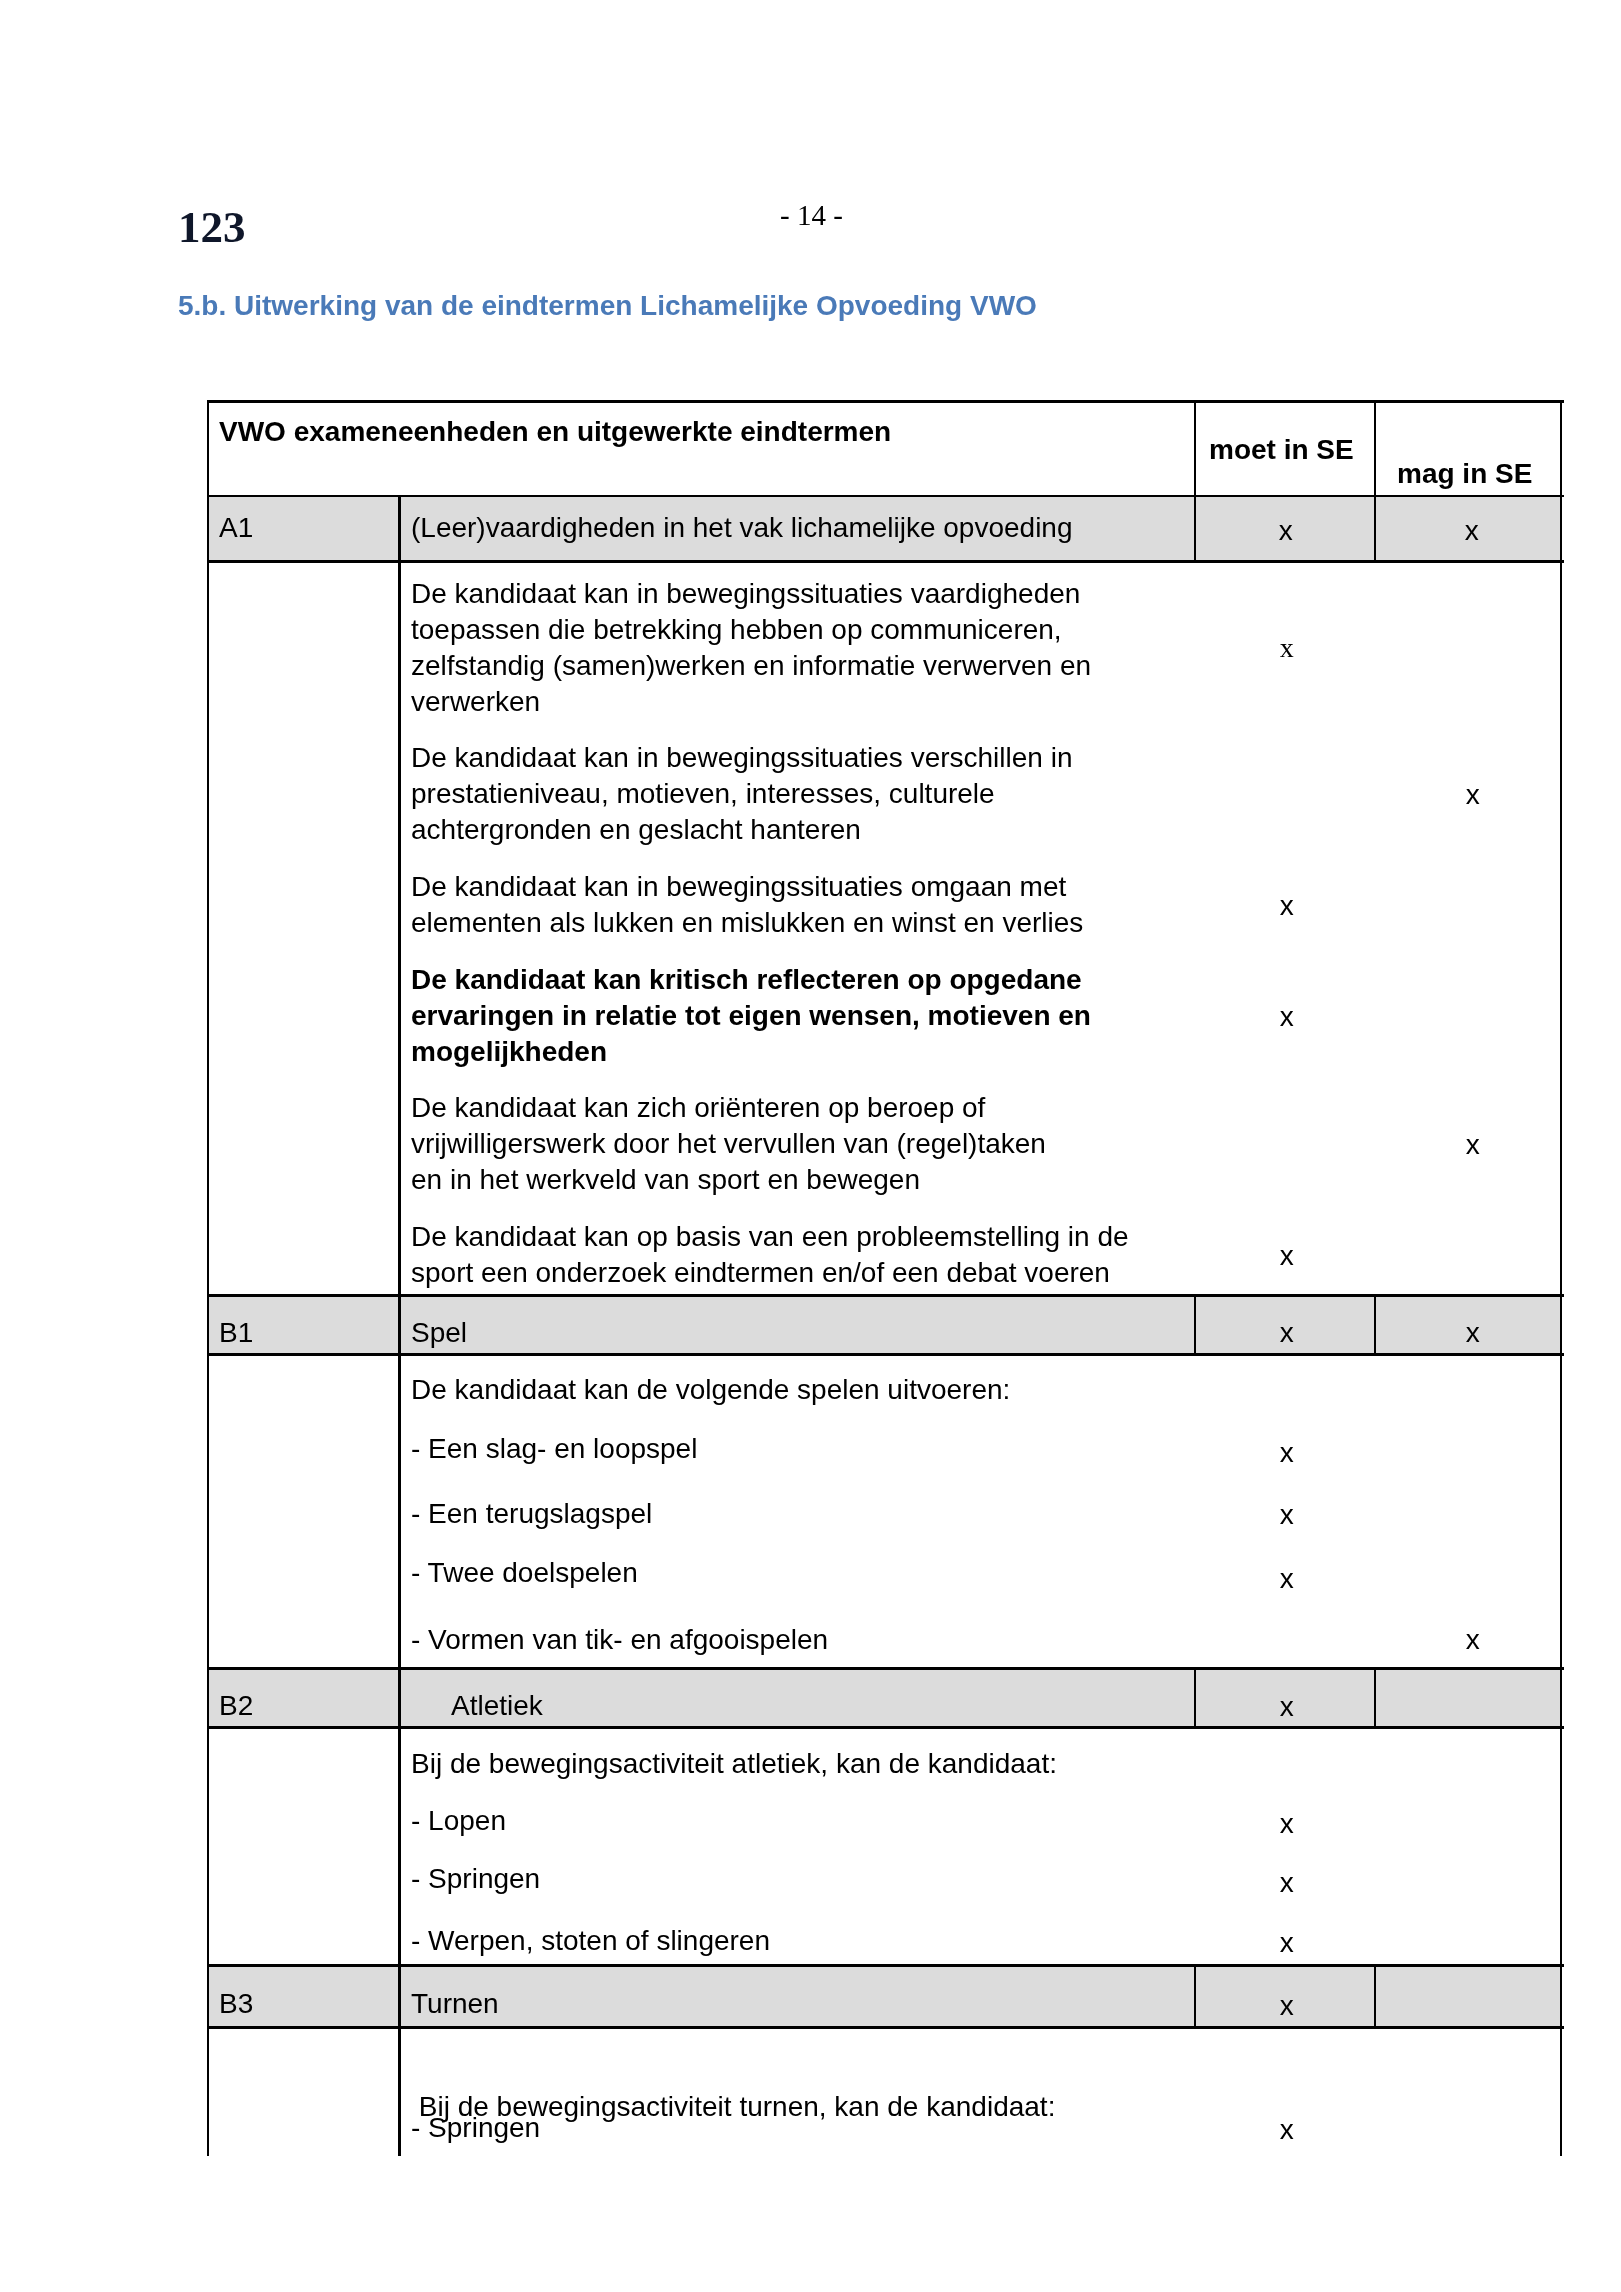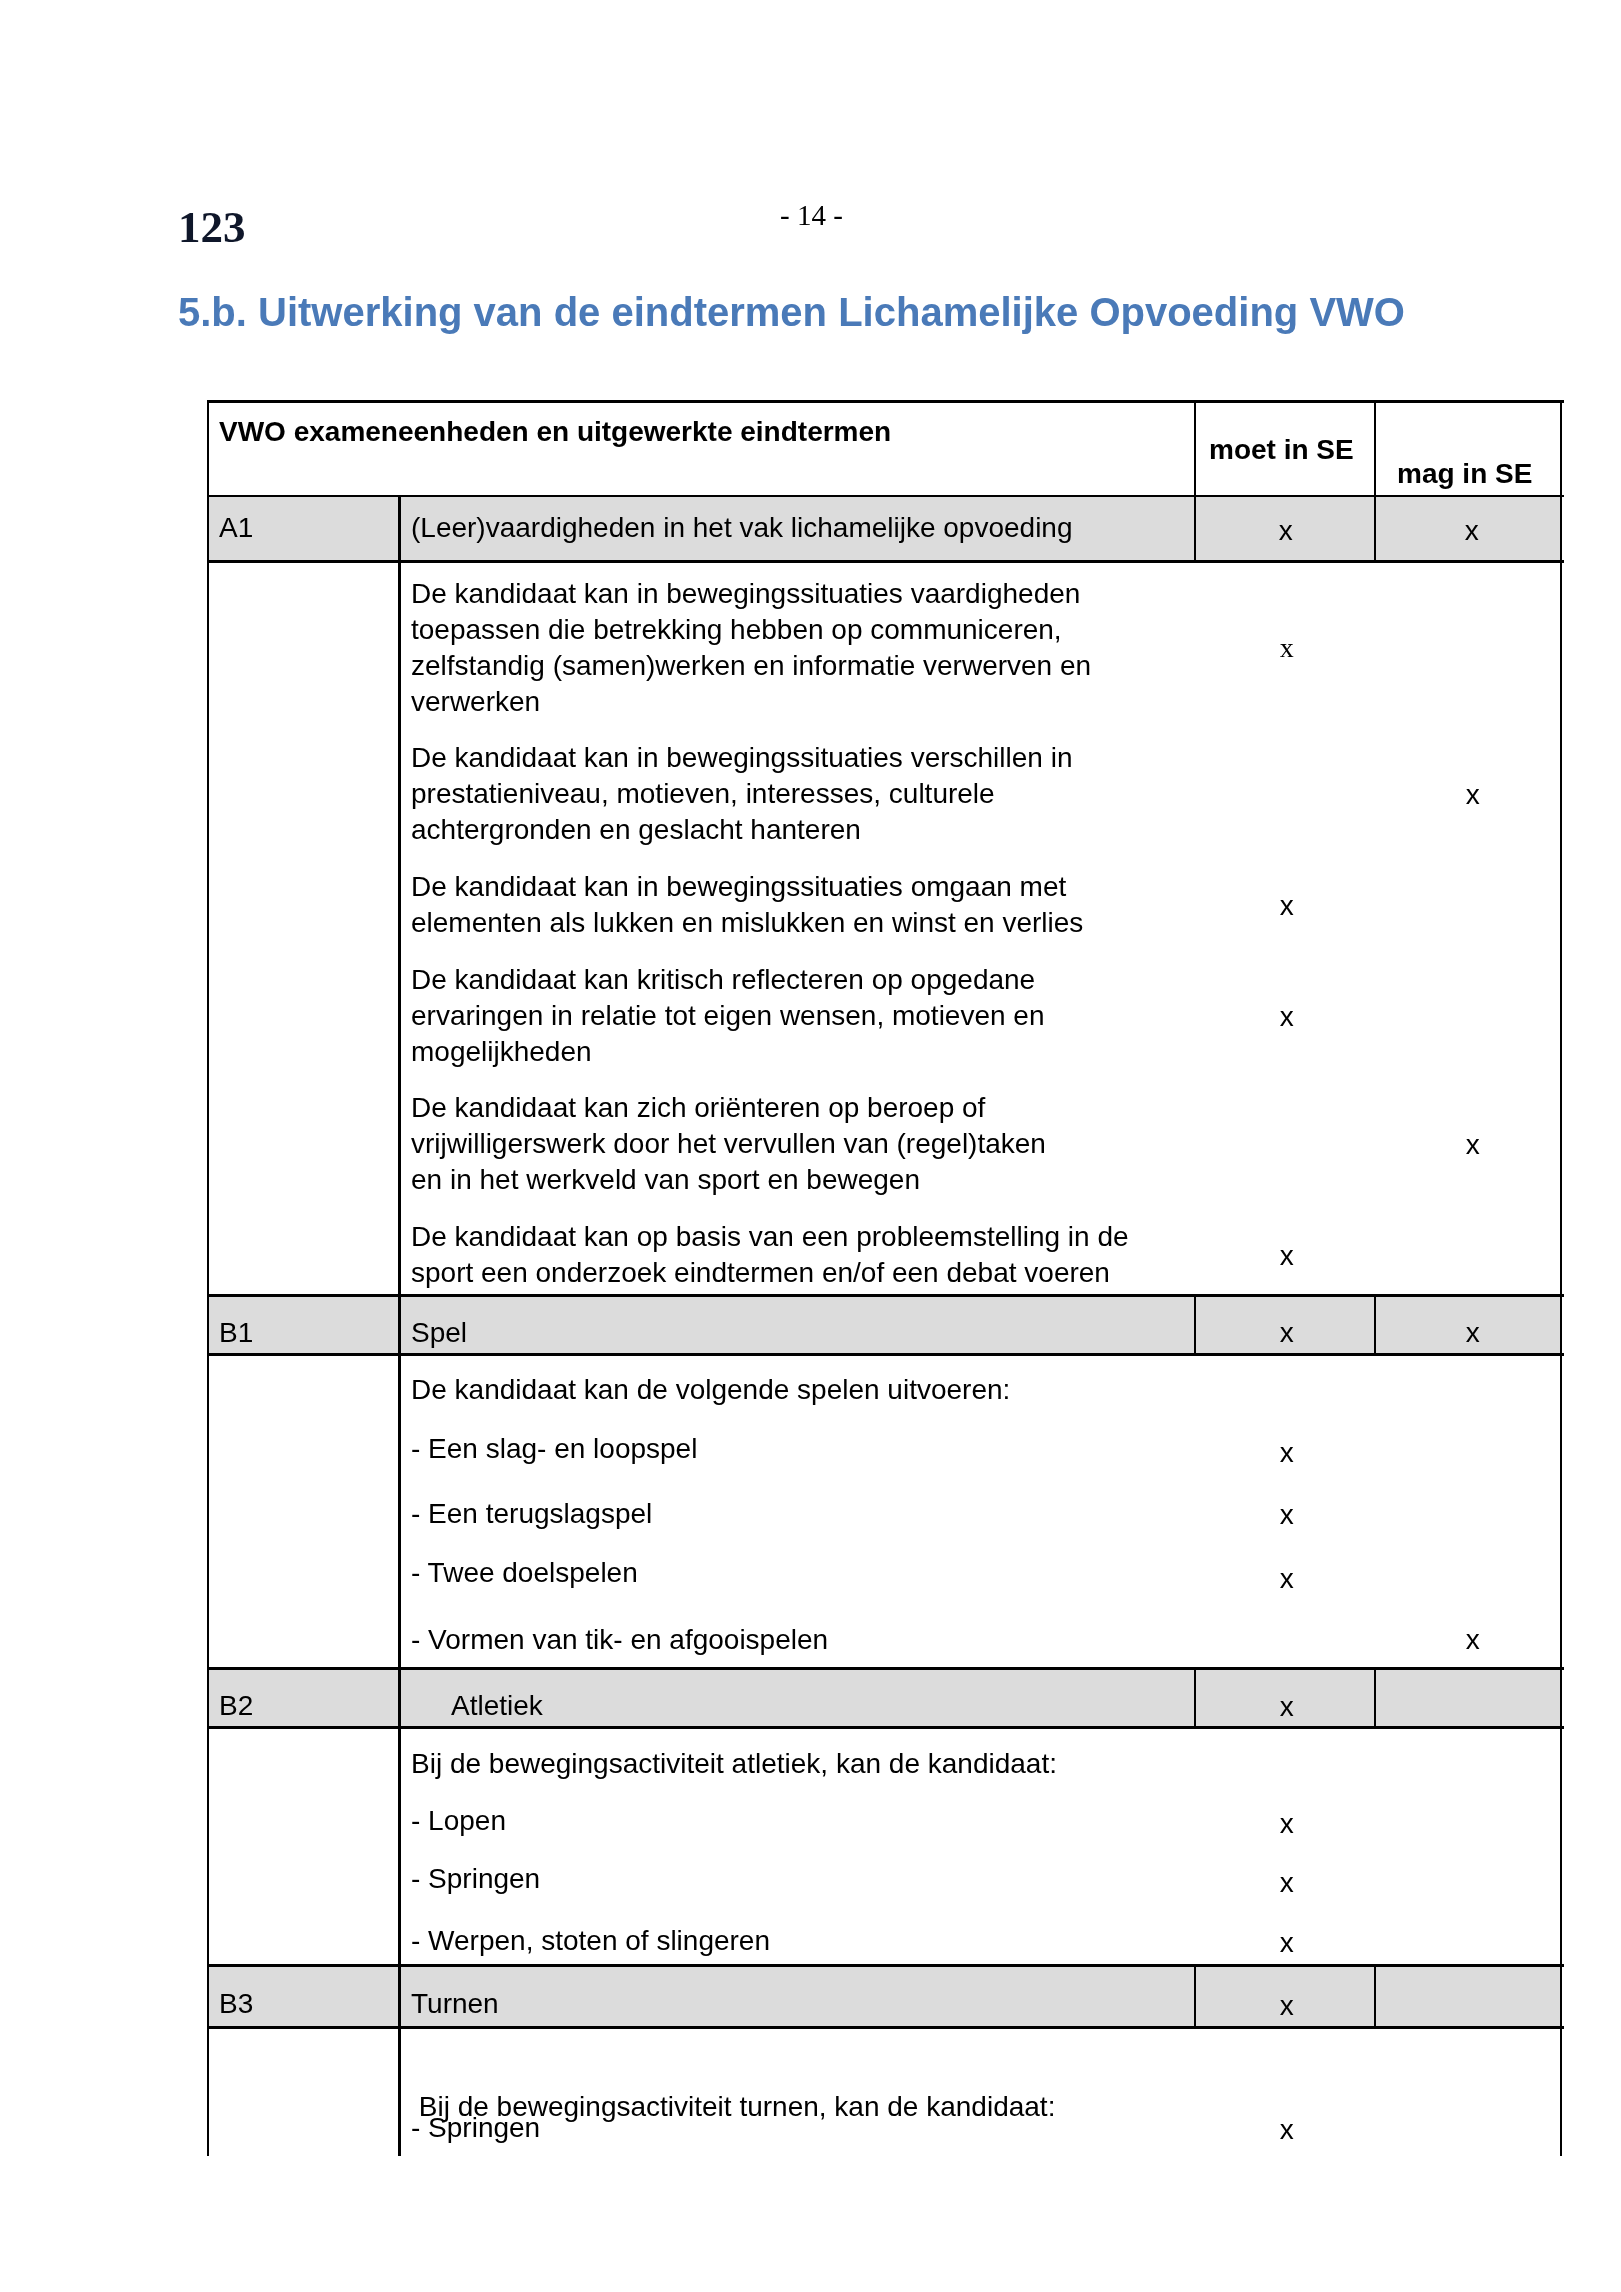--- a/index.html
+++ b/index.html
@@ -1,19 +1,19 @@
 <!DOCTYPE html>
 <html><head>
 <meta charset="utf-8">
 <style>
   html, body { margin:0; padding:0; background:#fff; }
   body { width:1621px; height:2293px; position:relative; overflow:hidden; }
   .num { position:absolute; left:178px; top:201px; font-family:"Liberation Serif", serif; font-weight:bold; font-size:45px; color:#0f172a; }
   .pg { position:absolute; left:780px; top:199px; font-family:"Liberation Serif", serif; font-size:29px; color:#000; }
-  .title { position:absolute; left:178px; top:290px; font-family:"Liberation Sans", sans-serif; font-weight:bold; font-size:40px; color:#4a7ab8; white-space:nowrap; }
+  .title { position:absolute; left:178px; top:290px; font-family:"Liberation Sans", sans-serif; font-weight:bold; font-size:28px; color:#4a7ab8; white-space:nowrap; }
   .t { position:absolute; font-family:"Liberation Sans", sans-serif; font-size:28px; color:#000; line-height:36px; white-space:nowrap; }
   .b { font-weight:bold; }
   .x { position:absolute; font-family:"Liberation Sans", sans-serif; font-size:28px; color:#000; width:29px; text-align:center; margin-left:-14.7px; }
   .hl { position:absolute; background:#000; }
   .gray { position:absolute; background:#dcdcdc; }
 </style>
 </head>
 <body>
 
 <div class="num">123</div>
@@ -59,21 +59,21 @@
     <div>achtergronden en geslacht hanteren</div>
   </div>
   <div class="x" style="left:1473px;top:779px;">x</div>
 
   <div class="t" style="left:411px;top:869px;">
     <div>De kandidaat kan in bewegingssituaties omgaan met</div>
     <div>elementen als lukken en mislukken en winst en verlies</div>
   </div>
   <div class="x" style="left:1287px;top:890px;">x</div>
 
-  <div class="t" style="left:411px;top:962px;">
+  <div class="t" style="left:411px;top:962px;font-weight:bold;">
     <div>De kandidaat kan kritisch reflecteren op opgedane</div>
     <div>ervaringen in relatie tot eigen wensen, motieven en</div>
     <div>mogelijkheden</div>
   </div>
   <div class="x" style="left:1287px;top:1001px;">x</div>
 
   <div class="t" style="left:411px;top:1090px;">
     <div>De kandidaat kan zich oriënteren op beroep of</div>
     <div>vrijwilligerswerk door het vervullen van (regel)taken</div>
     <div>en in het werkveld van sport en bewegen</div>

